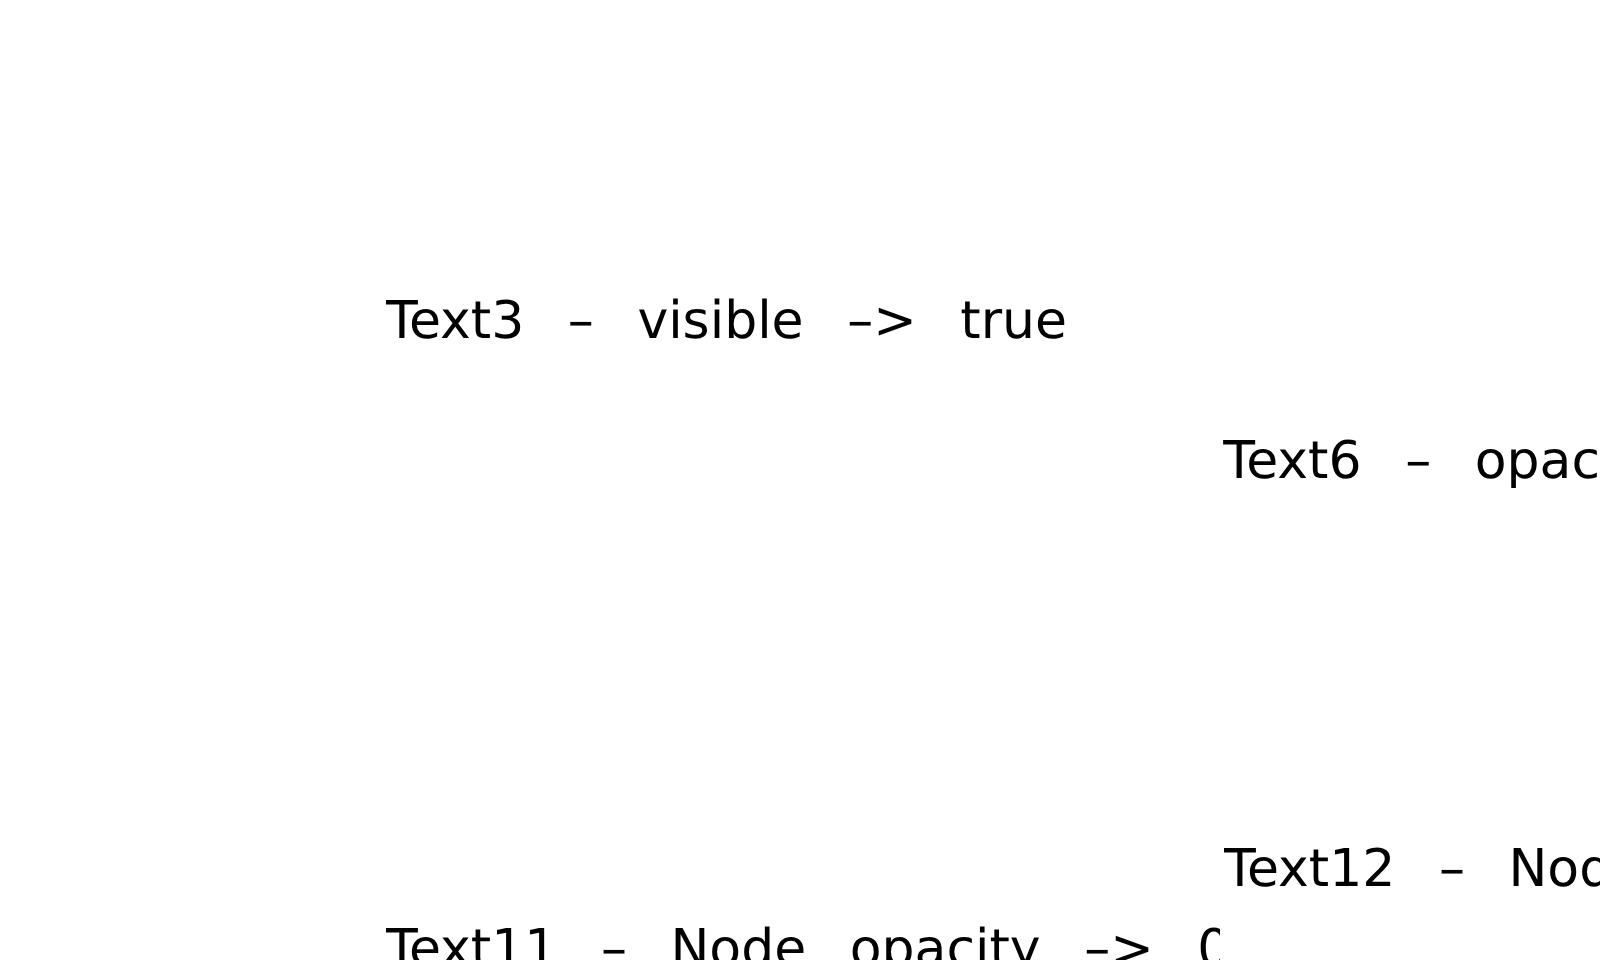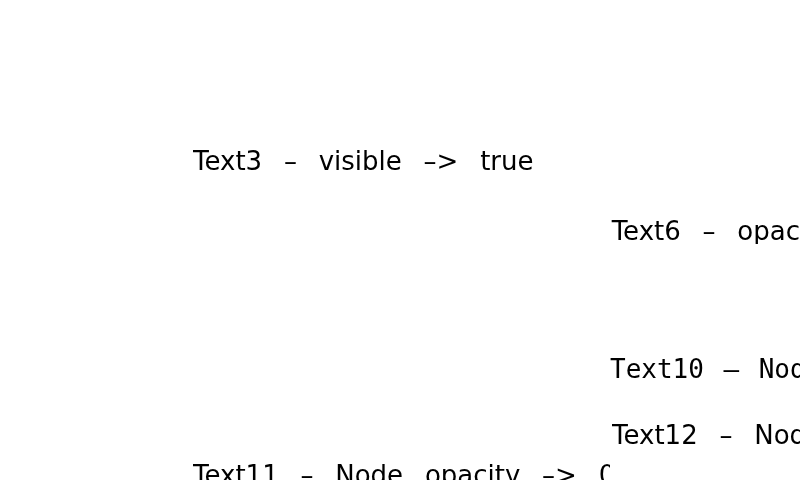--- a/index.html
+++ b/index.html
@@ -44,19 +44,18 @@
 </head>
 <body>
 
 <div class="scene">
 
   <div id="text3" class="txt">Text3 – visible –&gt; true</div>
 
   <div id="text6" class="txt">Text6 – opac</div>
 
 
-  <div id="text10" class="txt">Text10 – Nod</div>
 
   <div id="text11" class="txt">Text11 – Node opacity –&gt; 0</div>
 
   <div id="text12" class="txt">Text12 – Nod</div>
 
 </div>
 
 </body></html>

